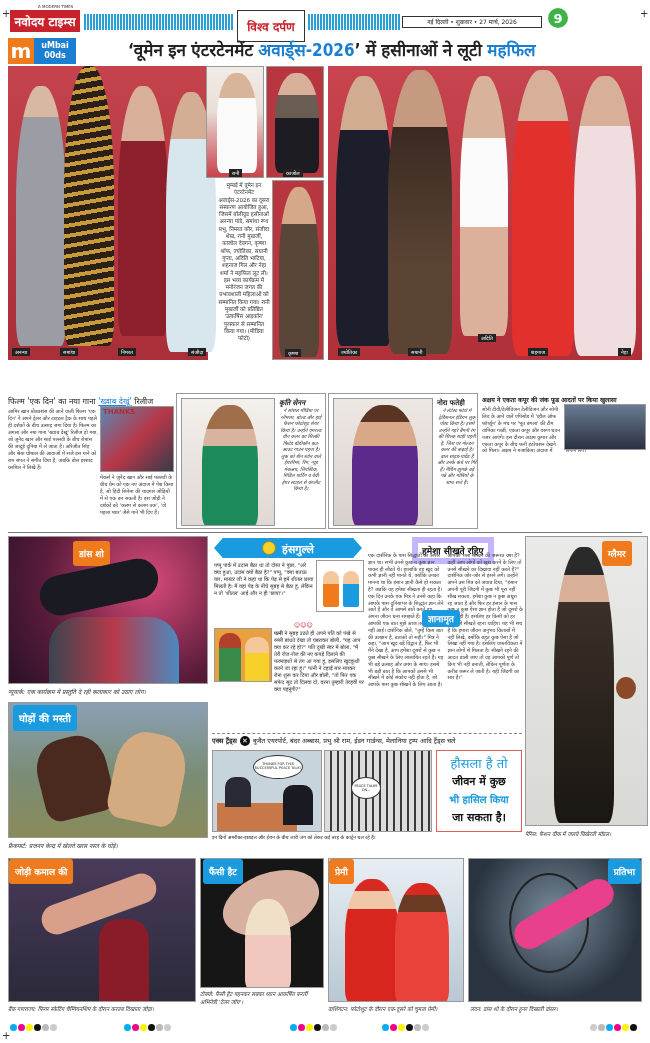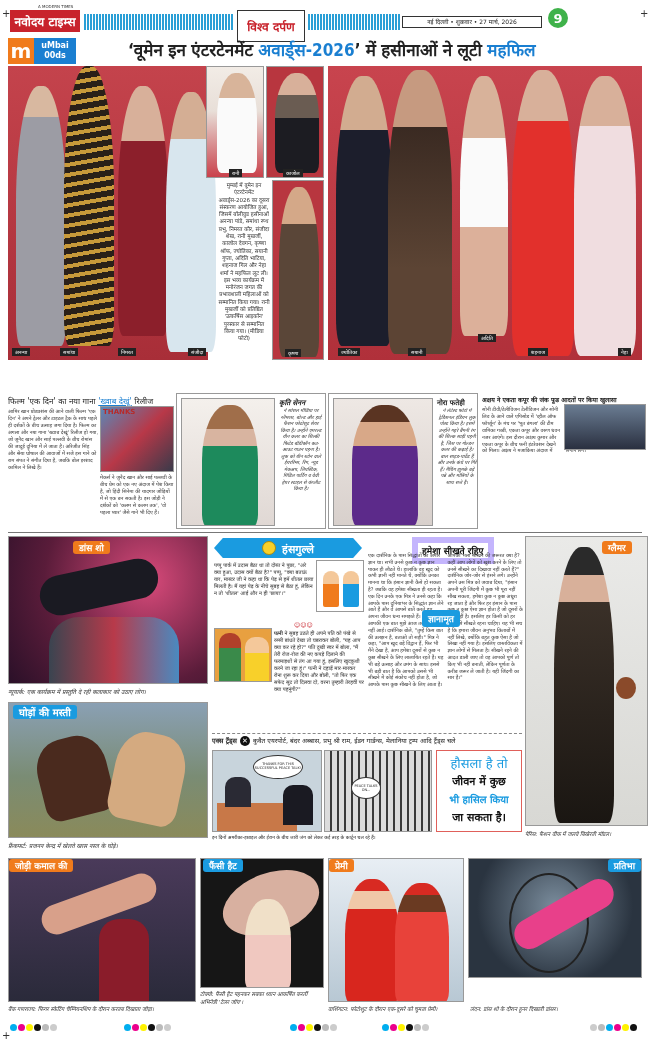--- a/index.html
+++ b/index.html
@@ -13,21 +13,21 @@
 .pagenum{left:548px;top:8px;width:20px;height:20px;border-radius:50%;background:#3fb24a;color:#fff;font-size:13px;font-weight:bold;display:flex;align-items:center;justify-content:center}
 .brand-m{left:8px;top:38px;width:26px;height:26px;background:#f07b1c;color:#fff;font-weight:bold;font-size:20px;display:flex;align-items:center;justify-content:center}
 .brand-txt{left:34px;top:38px;width:42px;height:26px;background:#1a7fd1;color:#fff;font-size:8px;font-weight:bold;line-height:10px;padding:3px 4px;text-align:center}
 .headline{left:128px;top:38px;width:520px;height:28px;font-size:18px;font-weight:bold;color:#222;white-space:nowrap;font-family:"DejaVu Sans Condensed","DejaVu Sans",sans-serif}
 .headline .blue{color:#1a7fd1}
 .photo{border:1px solid #999;overflow:hidden}
 .ph-red{background:linear-gradient(180deg,#c8414a,#9a2530)}
 .cap{font-size:5px;background:#222;color:#fff;padding:1px 3px}
 .body-text{font-size:5.5px;line-height:7.3px;color:#333}
 .rule{height:2px;background:#555}
-.tag{color:#fff;font-weight:bold;font-size:9px;padding:0 6px;border-radius:3px}
+.tag{color:#fff;font-weight:bold;font-size:9px;padding:6px 6px;border-radius:3px}
 .orange{background:#f07b1c}
 .blue-tag{background:#1a9be0}
 .caption-line{font-size:6px;color:#333;font-style:italic}
 .cmyk{display:flex;gap:1px}
 .cmyk span{width:7px;height:7px;border-radius:50%;display:inline-block}
 .fig{border-radius:45% 45% 10% 10%}
 </style>
 </head>
 <body>
 
@@ -197,21 +197,21 @@
 </div>
 <div class="abs caption-line" style="left:200px;top:990px;width:124px;font-size:5.5px">टोक्यो: फैंसी हैट पहनकर सबका ध्यान आकर्षित करतीं अभिनेत्री 'टेलर जॉय'।</div>
 
 <div class="abs photo" style="left:328px;top:858px;width:136px;height:144px;background:linear-gradient(180deg,#e8eef4,#b8c8d4)">
   <div class="abs tag orange" style="left:0;top:0">प्रेमी</div>
   <div class="abs fig" style="left:16px;top:20px;width:54px;height:124px;background:linear-gradient(180deg,#d82a22 0 10%,#f0c8a8 10% 24%,#d8261e 24%)"></div>
   <div class="abs fig" style="left:66px;top:24px;width:54px;height:120px;background:linear-gradient(180deg,#d82a22 0 10%,#6a3a22 10% 24%,#e8423a 24%)"></div>
 </div>
 <div class="abs caption-line" style="left:328px;top:1005px;width:140px;font-size:5.5px;white-space:nowrap">वाशिंगटन: फोटोशूट के दौरान एक-दूसरे को चूमता प्रेमी।</div>
 
-<div class="abs photo" style="left:468px;top:858px;width:174px;height:120px;background:radial-gradient(circle at 50% 40%,#7a8c9c,#2a3440 70%)">
+<div class="abs photo" style="left:468px;top:858px;width:174px;height:144px;background:radial-gradient(circle at 50% 40%,#7a8c9c,#2a3440 70%)">
   <div class="abs tag blue-tag" style="right:0;top:0">प्रतिभा</div>
   <div class="abs" style="left:40px;top:14px;width:80px;height:100px;border:2px solid #222;border-radius:50%"></div>
   <div class="abs" style="left:40px;top:40px;width:110px;height:30px;border-radius:15px;background:#e8408a;transform:rotate(-30deg)"></div>
 </div>
 <div class="abs caption-line" style="left:470px;top:1005px;width:176px;font-size:5.5px;white-space:nowrap">लंदन: डांस शो के दौरान हुनर दिखाती डांसर।</div>
 
 <div class="abs cmyk" style="left:10px;top:1024px">
     <span style="background:#00aeef"></span>
     <span style="background:#ec008c"></span>
     <span style="background:#fff200"></span>

